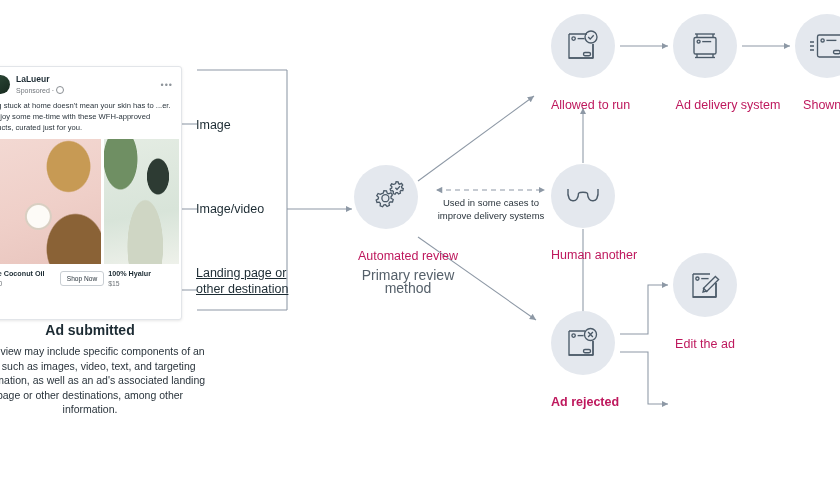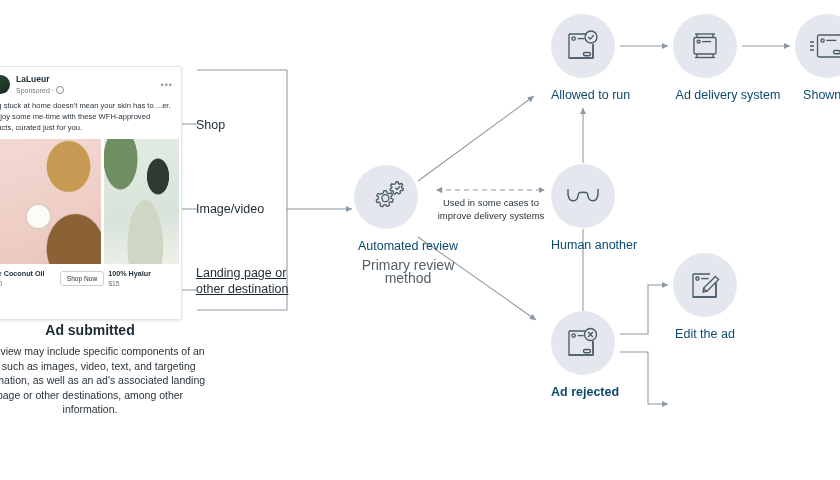--- a/index.html
+++ b/index.html
@@ -17,22 +17,22 @@
 
   
   .node{position:absolute;text-align:center;}
   .bubble{
     width:64px;height:64px;border-radius:50%;
     background:#e4e8ee;
     display:flex;align-items:center;justify-content:center;
     margin:0 auto;
   }
   .node .lbl{
-    margin-top:9px;font-size:12.5px;line-height:16px;
-    color:#0c4a6e;white-space:nowrap;
+    margin-top:19px;font-size:12.5px;line-height:16px;
+    color:#be185d;white-space:nowrap;
   }
   .node .sub{
     margin-top:5px;font-size:14px;line-height:13px;color:#55606a;
     white-space:nowrap;
   }
   .node.wrap .lbl{white-space:normal;width:110px;margin-left:auto;margin-right:auto;}
   .node.wrap .sub{white-space:normal;width:110px;margin-left:auto;margin-right:auto;}
 
   
   #adcard{
@@ -154,21 +154,21 @@
         <div class="pprice">$...0</div>
       </div>
       <div id="shopnow">Shop Now</div>
       <div class="prod">
         <div class="pname">100% Hyalur</div>
         <div class="pprice">$15</div>
       </div>
     </div>
   </div>
 
-  <div class="callout" style="left:196px;top:117px;">Shop</div>
+  <div class="callout" style="left:196px;top:117px;">Image</div>
   <div class="callout" style="left:196px;top:201px;">Image/video</div>
   <div class="callout multi" style="left:196px;top:265px;">Landing page or other destination</div>
 
   <div id="submitted">
     <div class="t">Ad submitted</div>
     <div class="d">Ad review may include specific components of an ad, such as images, video, text, and targeting information, as well as an ad's associated landing page or other destinations, among other information.</div>
   </div>
 
   <div class="node wrap" style="left:353px;top:165px;width:66px;">
     <div class="bubble">

